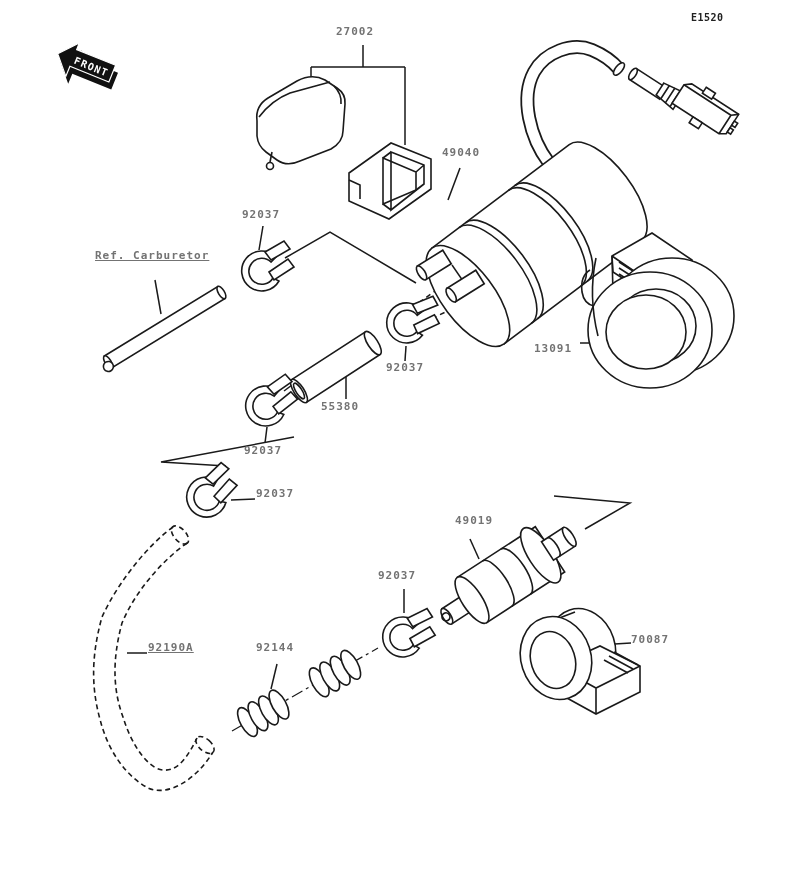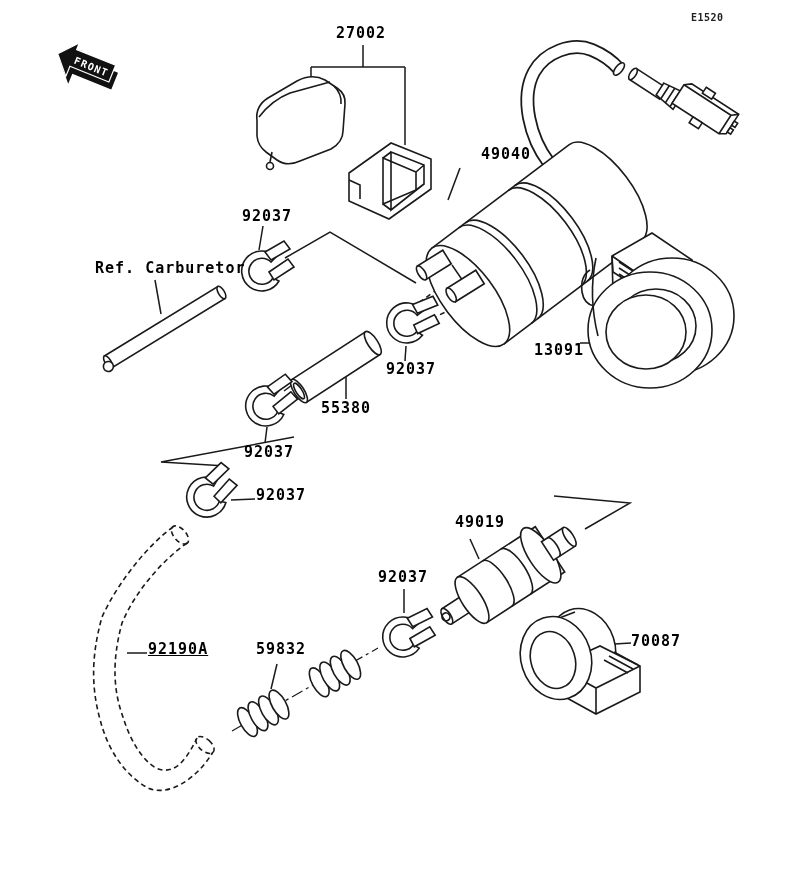--- a/index.html
+++ b/index.html
@@ -1,19 +1,19 @@
 <!DOCTYPE html>
 <html><head>
 <meta charset="utf-8">
 <style>
   html,body{margin:0;padding:0;background:#ffffff;}
   #stage{position:relative;width:800px;height:896px;background:#ffffff;overflow:hidden;
          font-family:"DejaVu Sans Mono","Liberation Mono",monospace;}
   #art{position:absolute;left:0;top:0;}
-  .lbl{position:absolute;font-weight:bold;font-size:15px;letter-spacing:1px;color:#000000;
+  .lbl{position:absolute;font-weight:bold;font-size:11px;letter-spacing:1px;color:#737373;
        white-space:nowrap;line-height:1;}
   .lbl.small{font-size:10px;letter-spacing:0.5px;color:#222;}
   svg *{vector-effect:non-scaling-stroke;}
   .ln{stroke:#1a1a1a;stroke-width:1.5;fill:none;}
   .lnd{stroke:#1a1a1a;stroke-width:1.5;fill:none;stroke-dasharray:5 4;}
   .lncd{stroke:#1a1a1a;stroke-width:1.2;fill:none;stroke-dasharray:12 4 3 4;}
   .pw{stroke:#1a1a1a;stroke-width:1.6;fill:#ffffff;}
   .pn{stroke:#1a1a1a;stroke-width:1.6;fill:none;}
   .pnd{stroke:#1a1a1a;stroke-width:1.6;fill:none;stroke-dasharray:5 3.5;}
   .tube-out{stroke:#1a1a1a;stroke-width:14;fill:none;stroke-linecap:butt;}
@@ -193,26 +193,26 @@
       <path class="pn" d="M604,660 L628,673 M609,656 L633,669 M614,652 L638,665"></path>
     </g>
     <ellipse cx="556" cy="658" rx="35" ry="42" transform="rotate(-18 556 658)" class="pw"></ellipse>
     <ellipse cx="553" cy="660" rx="22" ry="29" transform="rotate(-18 553 660)" class="pw"></ellipse>
   </g>
 </svg>
 
 <div class="lbl small" style="left:691px;top:13px;">E1520</div>
 <div class="lbl" style="left:336px;top:26px;">27002</div>
 <div class="lbl" style="left:242px;top:209px;">92037</div>
-<div class="lbl" style="left:95px;top:261px;">Ref. Carburetor</div>
-<div class="lbl" style="left:442px;top:147px;margin-left:39px;">49040</div>
+<div class="lbl" style="left:95px;top:250px;text-decoration:underline;">Ref. Carburetor</div>
+<div class="lbl" style="left:442px;top:147px;">49040</div>
 <div class="lbl" style="left:534px;top:335px;margin-top:8px;">13091</div>
 <div class="lbl" style="left:386px;top:362px;">92037</div>
 <div class="lbl" style="left:321px;top:401px;">55380</div>
 <div class="lbl" style="left:244px;top:445px;">92037</div>
 <div class="lbl" style="left:256px;top:488px;">92037</div>
 <div class="lbl" style="left:455px;top:515px;">49019</div>
 <div class="lbl" style="left:378px;top:570px;">92037</div>
 <div class="lbl" style="left:148px;top:642px;text-decoration:underline;">92190A</div>
-<div class="lbl" style="left:256px;top:642px;">59832</div>
+<div class="lbl" style="left:256px;top:642px;">92144</div>
 <div class="lbl" style="left:631px;top:634px;">70087</div>
 
 </div>
 
 </body></html>

